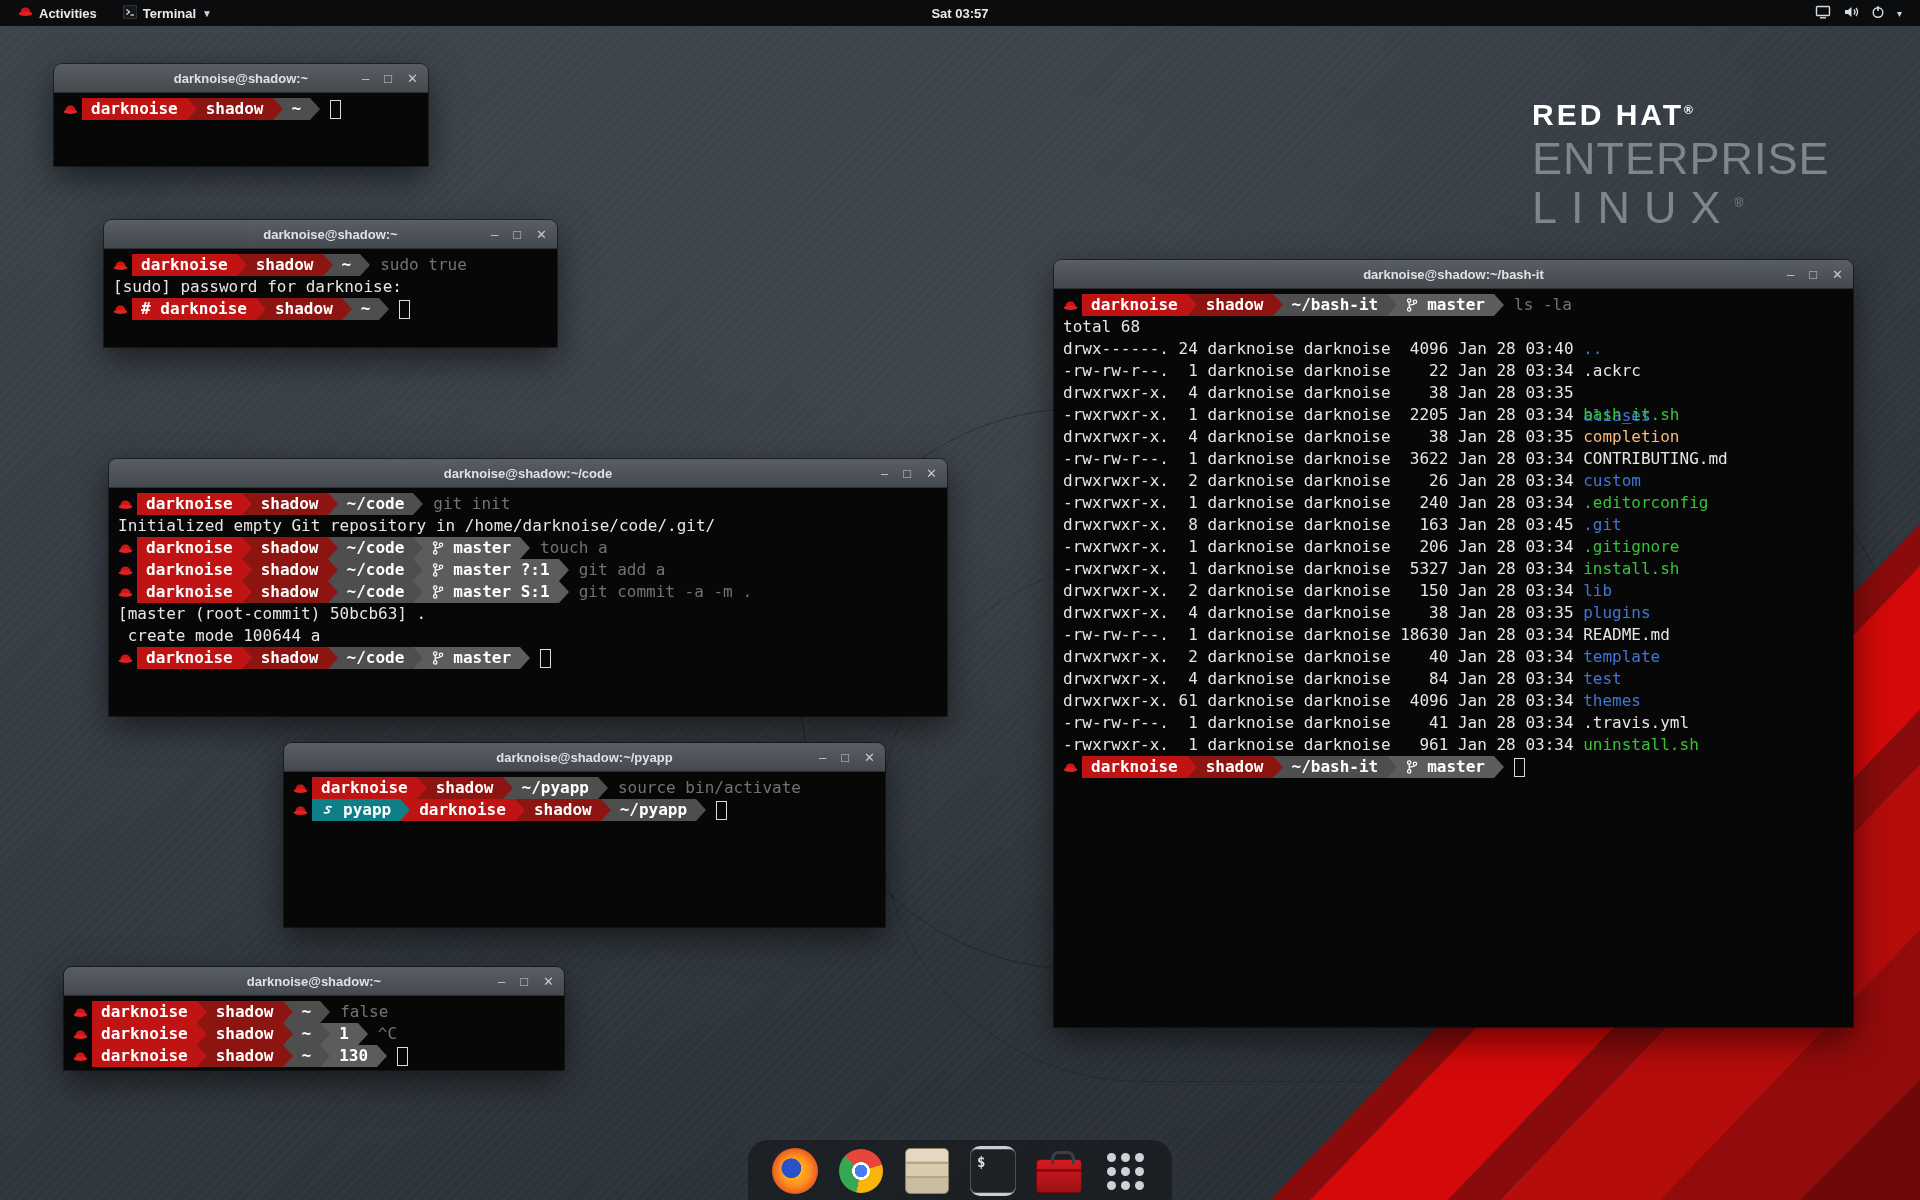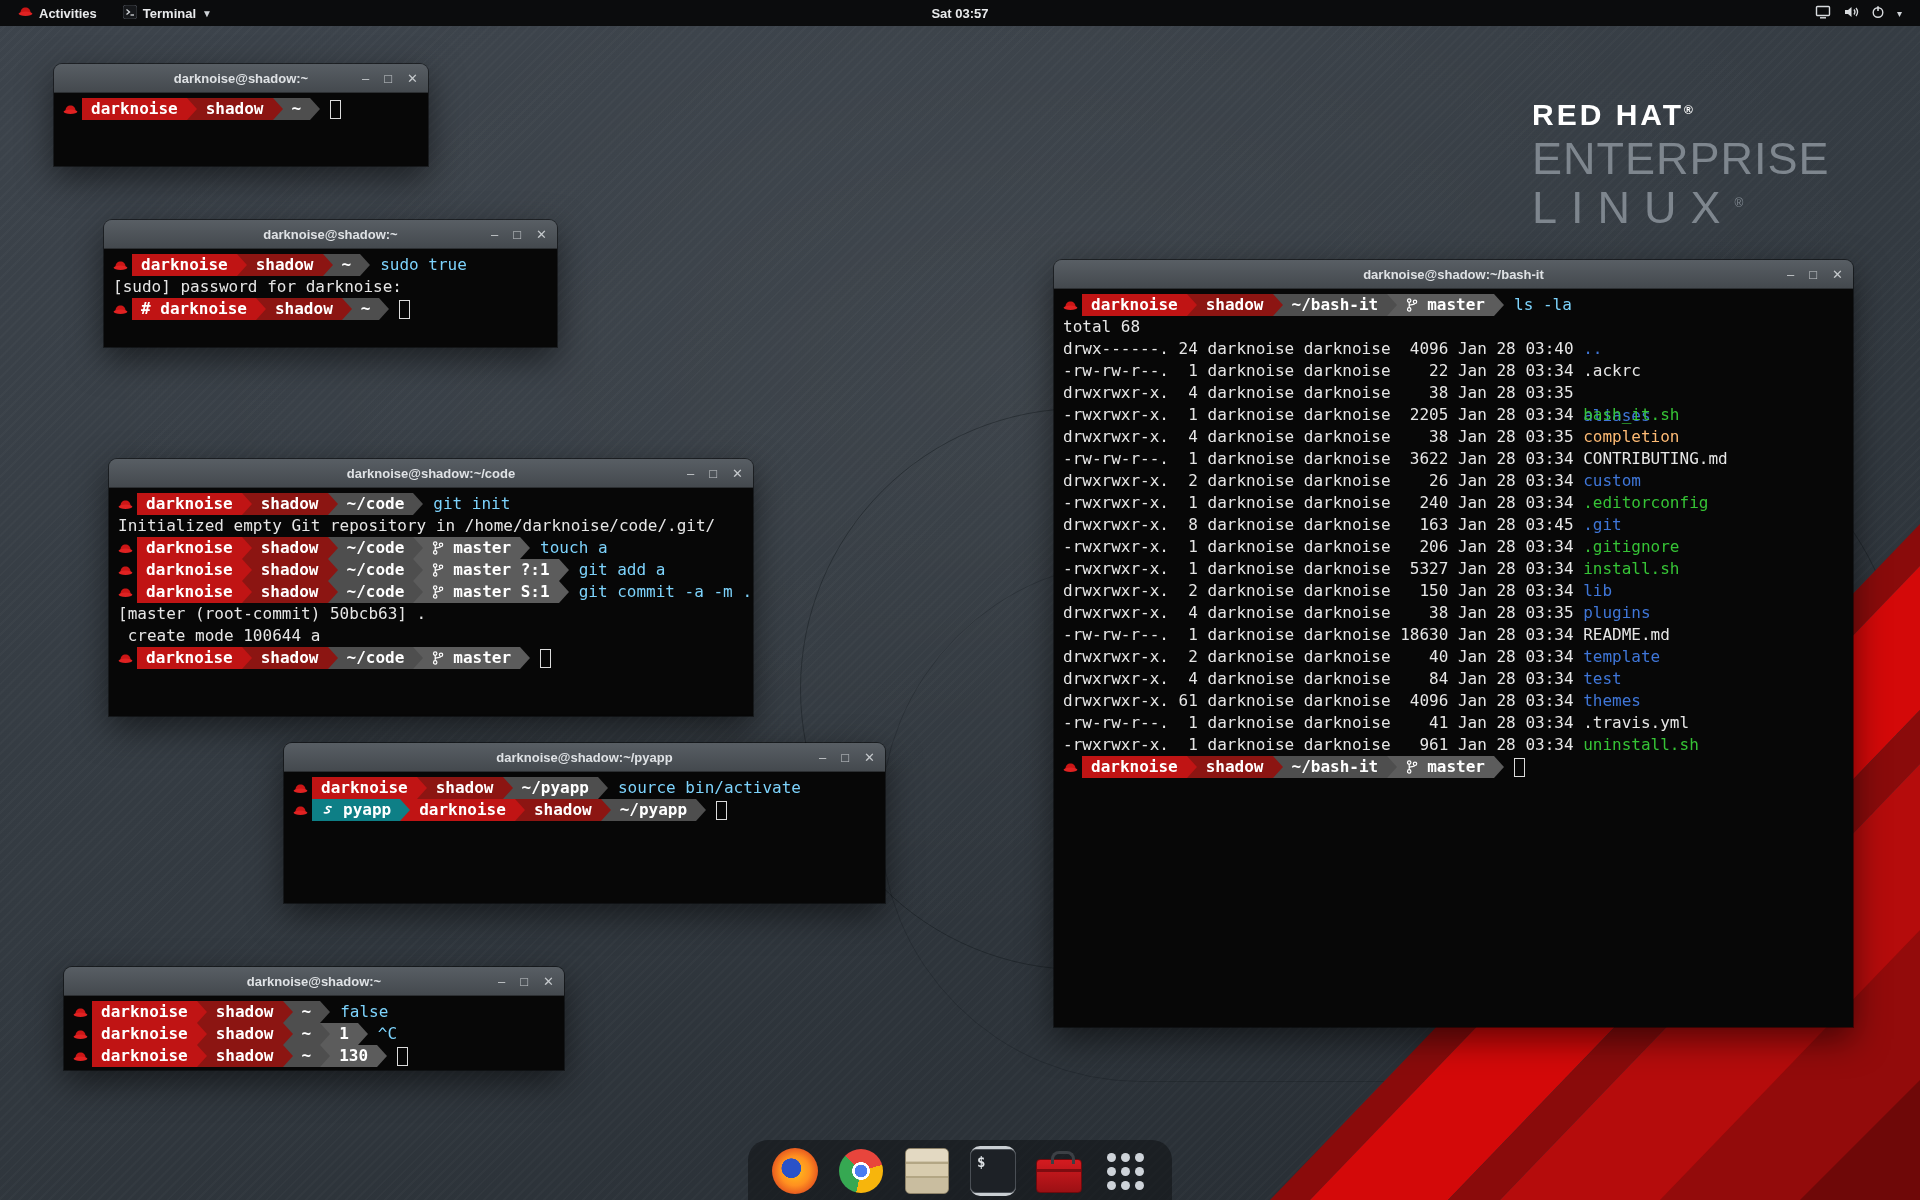--- a/index.html
+++ b/index.html
@@ -35,21 +35,21 @@
   .window.focused{z-index:12;}
   .titlebar{height:28px;flex:0 0 28px;background:linear-gradient(#585e64,#44494e);
     border-bottom:1px solid #2c2f32;position:relative;display:flex;align-items:center;}
   .title{position:absolute;left:0;right:0;text-align:center;font-size:13px;font-weight:bold;color:#dfe2e5;}
   .winbtns{position:absolute;right:10px;top:0;bottom:0;display:flex;align-items:center;gap:15px;}
   .wbtn{color:#c6cacd;font-size:13px;line-height:1;cursor:default;}
   .term-body{flex:1;background:#070707;padding:5px 9px;font:16px/22px "DejaVu Sans Mono",monospace;color:#e6e6e6;}
   .tline{display:flex;align-items:center;height:22px;white-space:pre;}
   .seg{display:inline-flex;align-items:center;height:22px;padding:0 9px;color:#ffffff;font-weight:bold;gap:5px;}
   .sep{width:0;height:0;border-top:11px solid transparent;border-bottom:11px solid transparent;border-left:10px solid #000;}
-  .cmd{padding-left:10px;color:#7dd3fc;}
+  .cmd{padding-left:10px;color:#737373;}
   .txt{color:#e6e6e6;}
   .cursor{display:inline-block;width:9px;height:17px;border:1.5px solid #dcdcdc;margin-left:10px;}
   .hat{display:inline-flex;margin-right:4px;}
   
   .dock{position:absolute;left:50%;bottom:0;transform:translateX(-50%);z-index:40;
     display:flex;align-items:center;gap:20px;padding:8px 24px 6px;background:rgba(12,14,16,0.5);
     border-radius:20px 20px 0 0;}
   .dicon{width:46px;height:46px;position:relative;display:flex;align-items:center;justify-content:center;}
   .ff{width:46px;height:46px;border-radius:50%;
     background:radial-gradient(circle at 42% 44%, #2a52c8 0 26%, rgba(0,0,0,0) 27%),
@@ -162,21 +162,21 @@
             <ellipse cx="7.5" cy="8.8" rx="6.9" ry="2.2" fill="#e02222"></ellipse>
           </svg></span><span class="seg" style="background: rgb(192, 20, 20);"><span>darknoise</span></span><span class="sep" style="border-left-color: rgb(192, 20, 20); background: rgb(140, 21, 18);"></span><span class="seg" style="background: rgb(140, 21, 18);"><span>shadow</span></span><span class="sep" style="border-left-color: rgb(140, 21, 18); background: rgb(78, 78, 78);"></span><span class="seg" style="background: rgb(78, 78, 78);"><span>~</span></span><span class="sep" style="border-left-color: rgb(78, 78, 78);"></span><span class="cmd">sudo true</span></div>
       <div class="tline"><span class="txt">[sudo] password for darknoise: </span></div>
       <div class="tline"><span id="tpl-hat" class="hat"><svg width="15" height="13" viewBox="0 0 15 13">
             <path d="M2.4 8.4 C2.4 4.6 4.7 2.6 7.5 2.6 C10.3 2.6 12.6 4.6 12.6 8.4 Z" fill="#cc1616"></path>
             <ellipse cx="7.5" cy="8.8" rx="6.9" ry="2.2" fill="#e02222"></ellipse>
           </svg></span><span class="seg" style="background: rgb(192, 20, 20);"><span># darknoise</span></span><span class="sep" style="border-left-color: rgb(192, 20, 20); background: rgb(140, 21, 18);"></span><span class="seg" style="background: rgb(140, 21, 18);"><span>shadow</span></span><span class="sep" style="border-left-color: rgb(140, 21, 18); background: rgb(78, 78, 78);"></span><span class="seg" style="background: rgb(78, 78, 78);"><span>~</span></span><span class="sep" style="border-left-color: rgb(78, 78, 78);"></span><span class="cursor"></span></div>
     </div>
 </div>
 
-<div class="window terminal-window" style="left:109px;top:459px;width:644px;height:257px;">
+<div class="window terminal-window" style="left:109px;top:459px;width:838px;height:257px;">
   <div class="titlebar">
     <span class="title">darknoise@shadow:~/code</span>
     <span class="winbtns">
         <span class="wbtn">–</span>
         <span class="wbtn">□</span>
         <span class="wbtn">✕</span>
       </span>
   </div>
   <div class="term-body">
       <div class="tline"><span id="tpl-hat" class="hat"><svg width="15" height="13" viewBox="0 0 15 13">
@@ -218,21 +218,21 @@
             <ellipse cx="7.5" cy="8.8" rx="6.9" ry="2.2" fill="#e02222"></ellipse>
           </svg></span><span class="seg" style="background: rgb(192, 20, 20);"><span>darknoise</span></span><span class="sep" style="border-left-color: rgb(192, 20, 20); background: rgb(140, 21, 18);"></span><span class="seg" style="background: rgb(140, 21, 18);"><span>shadow</span></span><span class="sep" style="border-left-color: rgb(140, 21, 18); background: rgb(78, 78, 78);"></span><span class="seg" style="background: rgb(78, 78, 78);"><span>~/code</span></span><span class="sep" style="border-left-color: rgb(78, 78, 78); background: rgb(92, 92, 92);"></span><span class="seg" style="background: rgb(92, 92, 92);"><span id="tpl-branch" class="hat"><svg width="12" height="14" viewBox="0 0 12 14">
               <circle cx="3.2" cy="2.6" r="1.7" fill="none" stroke="#ffffff" stroke-width="1.2"></circle>
               <circle cx="3.2" cy="11.4" r="1.7" fill="none" stroke="#ffffff" stroke-width="1.2"></circle>
               <circle cx="9" cy="3.8" r="1.7" fill="none" stroke="#ffffff" stroke-width="1.2"></circle>
               <path d="M3.2 4.3 V9.7 M3.2 8 C3.2 6 9 7.2 9 5.5" fill="none" stroke="#ffffff" stroke-width="1.2"></path>
             </svg></span><span>master</span></span><span class="sep" style="border-left-color: rgb(92, 92, 92);"></span><span class="cursor"></span></div>
     </div>
 </div>
 
-<div class="window terminal-window" style="left:284px;top:743px;width:601px;height:160px;">
+<div class="window terminal-window" style="left:284px;top:743px;width:601px;height:184px;">
   <div class="titlebar">
     <span class="title">darknoise@shadow:~/pyapp</span>
     <span class="winbtns">
         <span class="wbtn">–</span>
         <span class="wbtn">□</span>
         <span class="wbtn">✕</span>
       </span>
   </div>
   <div class="term-body">
       <div class="tline"><span id="tpl-hat" class="hat"><svg width="15" height="13" viewBox="0 0 15 13">

